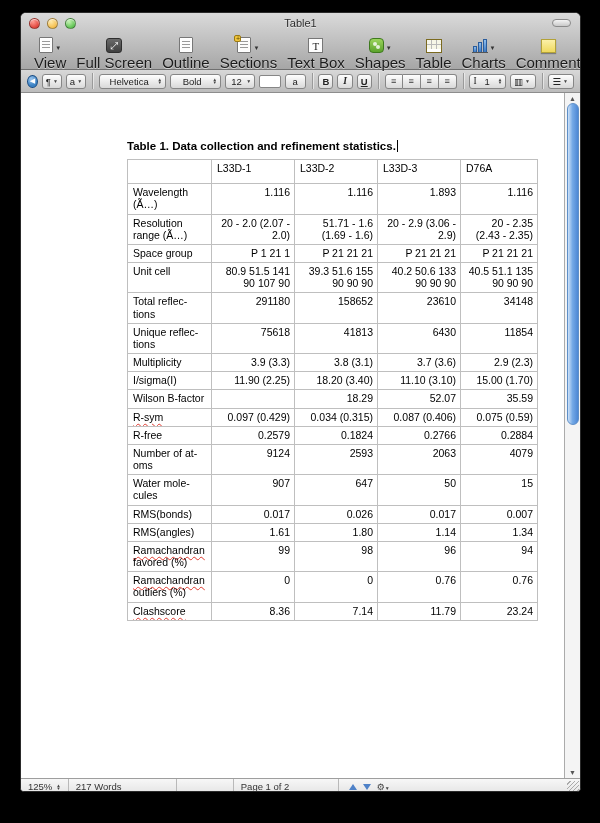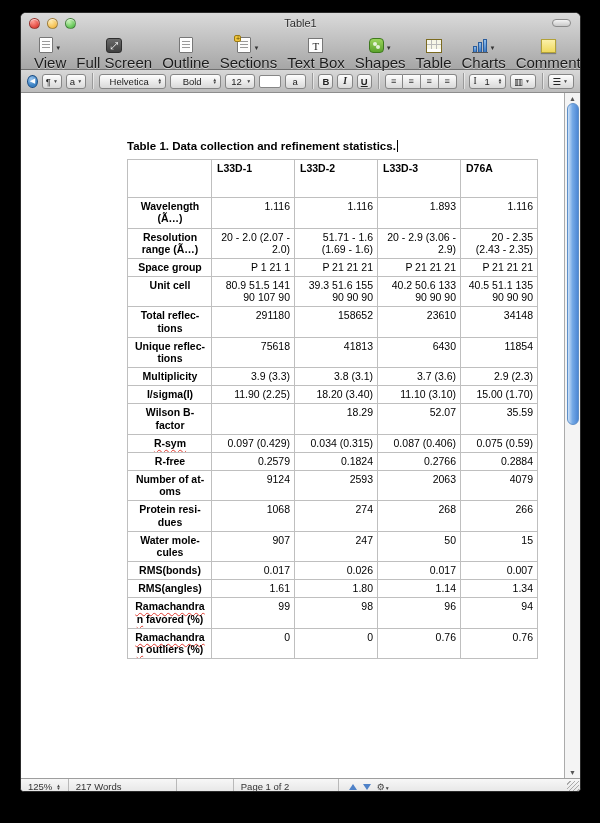--- a/index.html
+++ b/index.html
@@ -99,22 +99,22 @@
   
   .content { position:relative; height:685px; background:#fff; }
   .page { position:absolute; left:0; top:0; right:16px; bottom:0; background:#fff; overflow:hidden;margin-left:38px; }
   .doc-caption { position:absolute; left:68px; top:47px; font-size:11.5px; font-weight:bold; color:#000; }
   .cursor-bar { display:inline-block; width:1px; height:12px; background:#000; margin-left:1px; vertical-align:-2px; }
 
   table.stats { position:absolute; left:68px; top:66px; width:410px; border-collapse:collapse;
                 table-layout:fixed; font-size:10.5px; color:#000; }
   .stats th, .stats td { border:1px solid #bfbfbf; vertical-align:top; line-height:1.16;
                 padding:2px 4px 3px 5px; overflow:hidden; }
-  .stats thead th { text-align:left; font-weight:bold; padding-bottom:23px; }
-  .stats td.lab { font-weight:bold; text-align:center; word-break:break-word; }
+  .stats thead th { text-align:left; font-weight:normal; padding-bottom:9px; }
+  .stats td.lab { font-weight:normal; text-align:left; word-break:break-word; }
   .stats td.val { text-align:right; }
   .sq { text-decoration:underline; text-decoration-style:wavy; text-decoration-color:#e03a2f;
         text-decoration-thickness:1px; text-underline-offset:2px; }
 
   
   .vscroll { position:absolute; right:0; top:0; width:16px; bottom:0; background:#f4f4f4;
              border-left:1px solid #ababab; }
   .vs-arrow { position:absolute; left:0; width:15px; height:11px; font-size:7px; color:#555;
              display:flex; align-items:center; justify-content:center; }
   .vs-arrow.up { top:0; } .vs-arrow.down { bottom:0; }
@@ -416,30 +416,23 @@
               <td class="val">0.2884</td>
             </tr>
             <tr>
               <td class="lab">Number of at-oms</td>
               <td class="val">9124</td>
               <td class="val">2593</td>
               <td class="val">2063</td>
               <td class="val">4079</td>
             </tr>
             <tr>
-              <td class="lab">Protein resi-dues</td>
-              <td class="val">1068</td>
-              <td class="val">274</td>
-              <td class="val">268</td>
-              <td class="val">266</td>
-            </tr>
-            <tr>
               <td class="lab">Water mole-cules</td>
               <td class="val">907</td>
-              <td class="val">247</td>
+              <td class="val">647</td>
               <td class="val">50</td>
               <td class="val">15</td>
             </tr>
             <tr>
               <td class="lab">RMS(bonds)</td>
               <td class="val">0.017</td>
               <td class="val">0.026</td>
               <td class="val">0.017</td>
               <td class="val">0.007</td>
             </tr>
@@ -456,20 +449,27 @@
               <td class="val">98</td>
               <td class="val">96</td>
               <td class="val">94</td>
             </tr>
             <tr>
               <td class="lab"><span class="sq">Ramachandran</span> outliers (%)</td>
               <td class="val">0</td>
               <td class="val">0</td>
               <td class="val">0.76</td>
               <td class="val">0.76</td>
+            </tr>
+            <tr>
+              <td class="lab"><span class="sq">Clashscore</span></td>
+              <td class="val">8.36</td>
+              <td class="val">7.14</td>
+              <td class="val">11.79</td>
+              <td class="val">23.24</td>
             </tr>
           </tbody>
       </table>
     </div>
 
     <div class="vscroll">
       <span class="vs-arrow up">▲</span>
       <span class="vs-thumb"></span>
       <span class="vs-arrow down">▼</span>
     </div>

